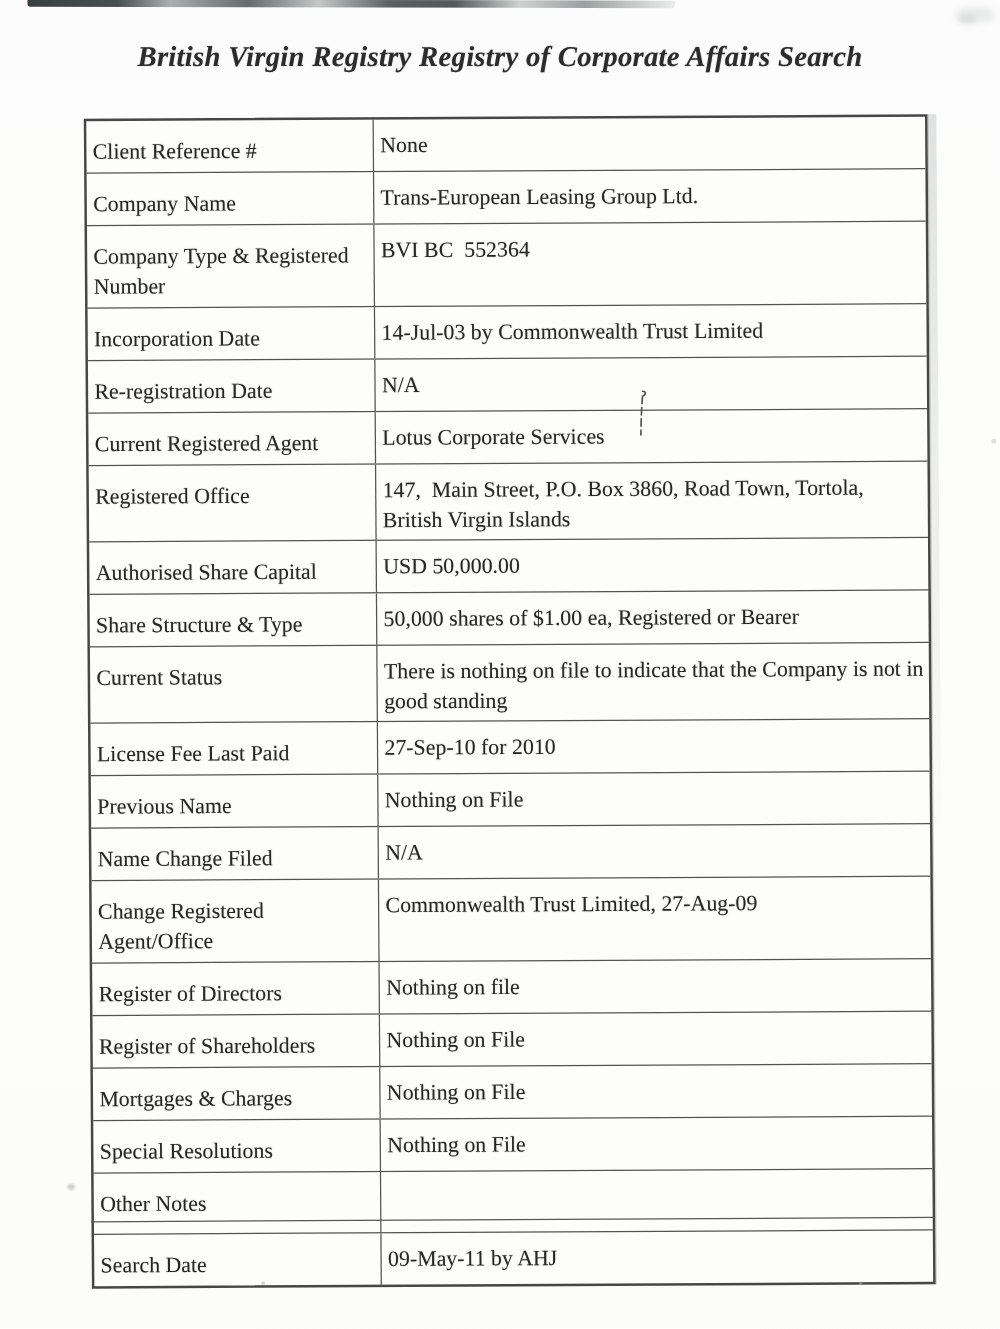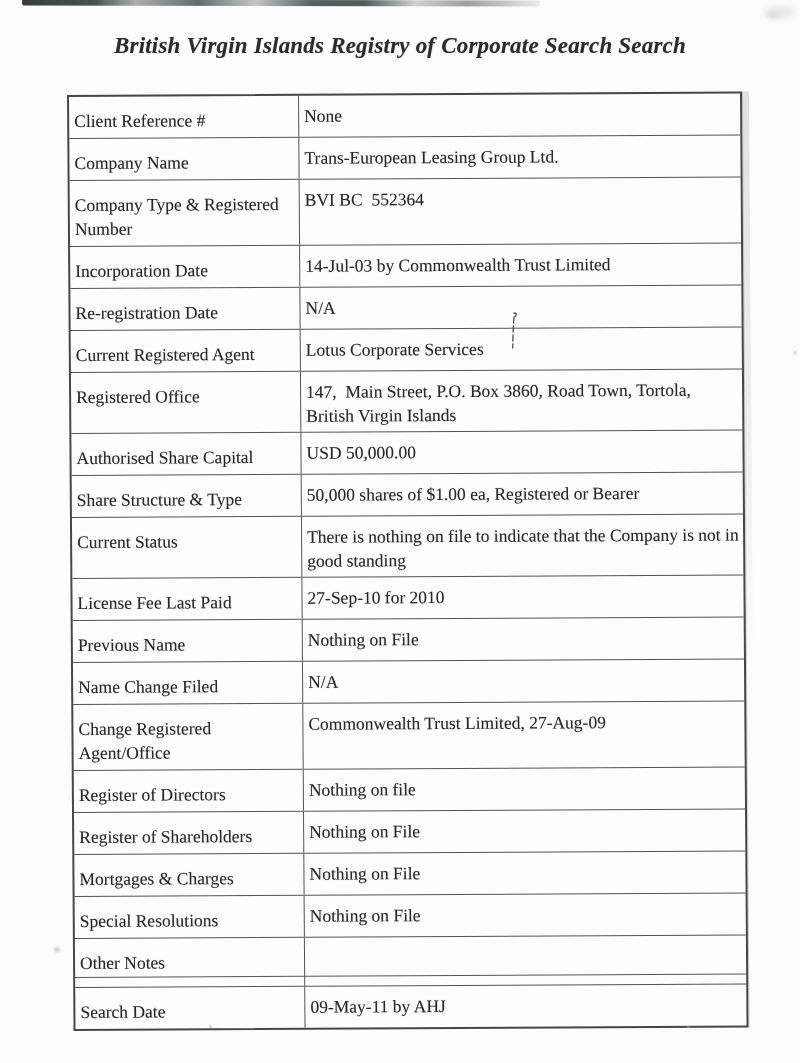--- a/index.html
+++ b/index.html
@@ -71,21 +71,21 @@
   .speck-e{left:766px;top:12px;width:14px;height:7px;background:rgba(190,196,192,.35);filter:blur(2px);}
 </style>
 </head>
 <body>
 
 <div class="page">
 
   <div class="scan-strip"></div>
   <div class="corner-smudge"></div>
 
-  <h1 class="title">British Virgin Islands Registry of Corporate Search Search</h1>
+  <h1 class="title">British Virgin Registry Registry of Corporate Affairs Search</h1>
 
   <div class="reg-table" id="reg-table">
   <div class="row">
     <div class="cell label-cell">Client Reference #</div>
     <div class="cell value-cell">None</div>
   </div>
 
   <div class="row">
     <div class="cell label-cell">Company Name</div>
     <div class="cell value-cell">Trans-European Leasing Group Ltd.</div>

